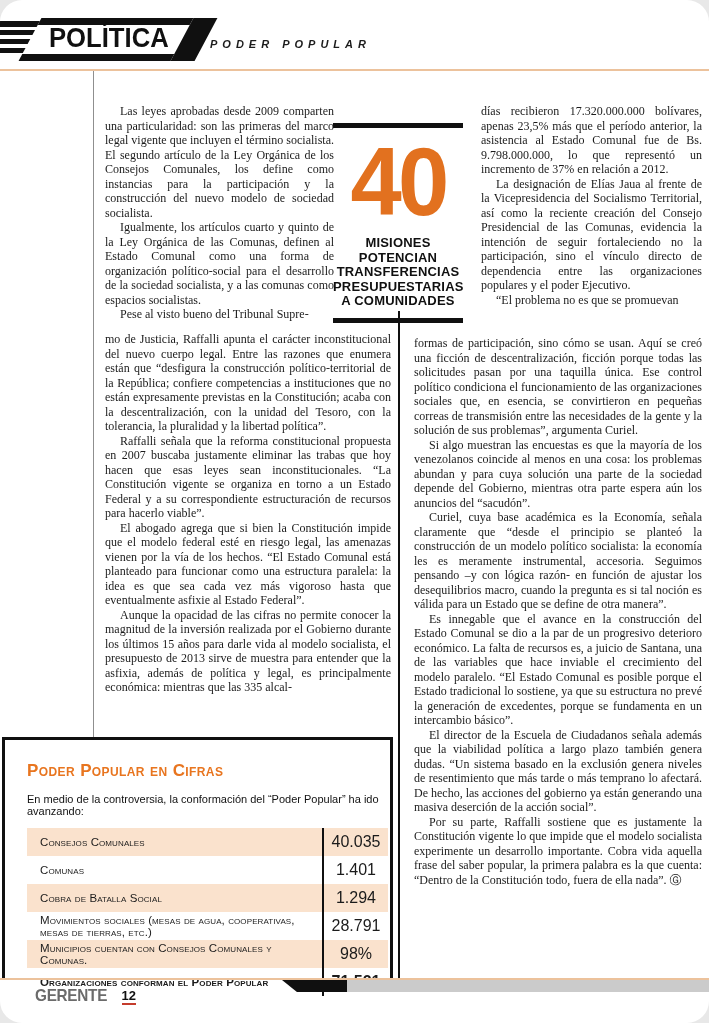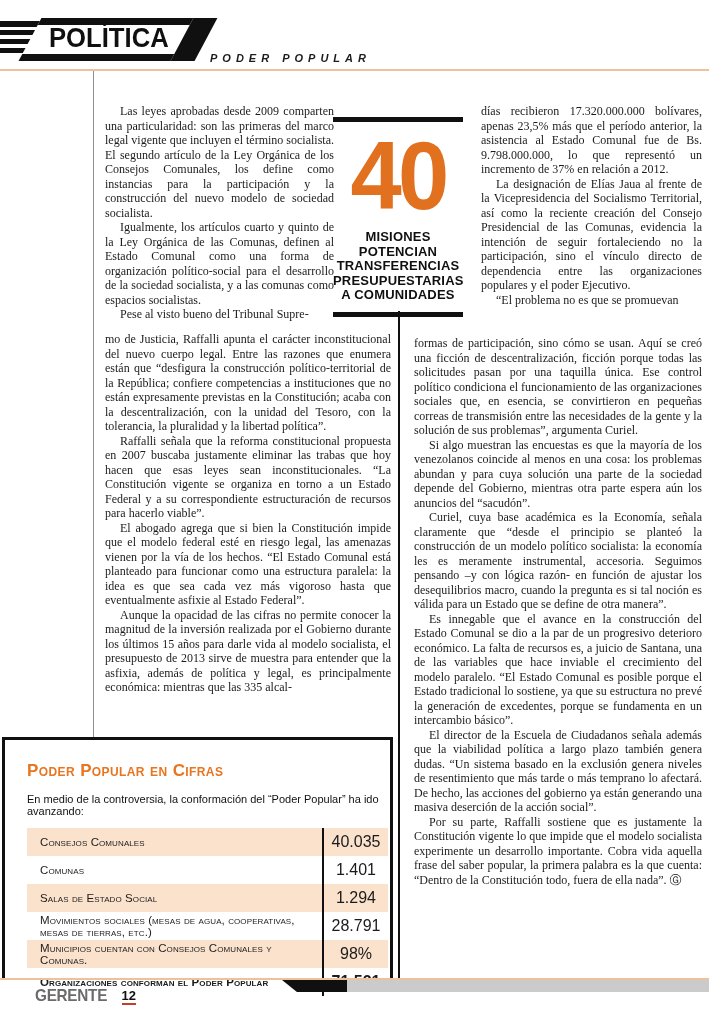--- a/index.html
+++ b/index.html
@@ -1,46 +1,46 @@
 <!DOCTYPE html>
 <html lang="es"><head>
 <meta charset="utf-8">
 <style>
   html,body { margin:0; padding:0; background:#e8e8e8; }
   .page {
     position:relative; width:709px; height:1023px; margin:0 auto;
     background:#ffffff; overflow:hidden;
-    font-family:"Liberation Serif", serif; color:#1a1a1a;
+    font-family:"Liberation Serif", serif; color:#1a1a1a;border-radius:22px;
   }
 
   
   .masthead-stripes { position:absolute; left:-30px; top:21px; width:80px; height:38px; transform:skewX(-28deg); }
   .masthead-stripes .bar { height:5.5px; margin-bottom:3.4px; background:#101010; }
   .politica-box {
     position:absolute; left:30px; top:18px; width:152px; height:43px; box-sizing:border-box;
     background:#ffffff; border-top:7px solid #101010; border-bottom:7px solid #101010;
     transform:skewX(-28deg);
   }
   .politica-text {
     position:absolute; left:49px; top:23px;
     font-family:"Liberation Sans", sans-serif; font-weight:bold; font-size:27px;
     letter-spacing:0px; color:#101010; transform:scaleX(0.95); transform-origin:left;
   }
   .black-slash { position:absolute; left:182px; top:18px; width:24px; height:43px; background:#101010; transform:skewX(-28deg); }
   .kicker {
-    position:absolute; left:210px; top:52px;
+    position:absolute; left:210px; top:38px;
     font-family:"Liberation Sans", sans-serif; font-style:italic; font-weight:bold;
     font-size:11px; letter-spacing:5px; color:#1c1c1c;
   }
   .hairline-top { position:absolute; left:0; top:69px; width:709px; height:2px; background:#ecc29c; }
   .left-rule { position:absolute; left:93px; top:71px; width:1px; height:666px; background:#8f8f8f; }
   .col-divider { position:absolute; left:398px; top:311px; width:2px; height:667px; background:#101010; }
 
   
-  .callout { position:absolute; left:333px; top:117px; width:130px; text-align:center;
+  .callout { position:absolute; left:333px; top:123px; width:130px; text-align:center;
              font-family:"Liberation Sans", sans-serif; }
   .callout .cbar { height:5px; background:#101010; }
   .callout-number {
     margin-top:2px; font-size:97px; line-height:104px; font-weight:bold;
     color:#e2711f; letter-spacing:-4px; transform:scaleX(0.95);
   }
   .callout-caption {
     margin-top:2px; margin-bottom:9px; font-size:13px; line-height:14.5px; font-weight:bold; color:#101010;
     letter-spacing:0.2px;
   }
@@ -149,21 +149,21 @@
       <tbody>
         <tr>
           <td class="lbl">Consejos Comunales</td>
           <td class="val">40.035</td>
         </tr>
         <tr>
           <td class="lbl">Comunas</td>
           <td class="val">1.401</td>
         </tr>
         <tr>
-          <td class="lbl">Salas de Estado Social</td>
+          <td class="lbl">Cobra de Batalla Social</td>
           <td class="val">1.294</td>
         </tr>
         <tr>
           <td class="lbl">Movimientos sociales (mesas de agua, cooperativas, mesas de tierras, etc.)</td>
           <td class="val">28.791</td>
         </tr>
         <tr>
           <td class="lbl">Municipios cuentan con Consejos Comunales y Comunas.</td>
           <td class="val">98%</td>
         </tr>

